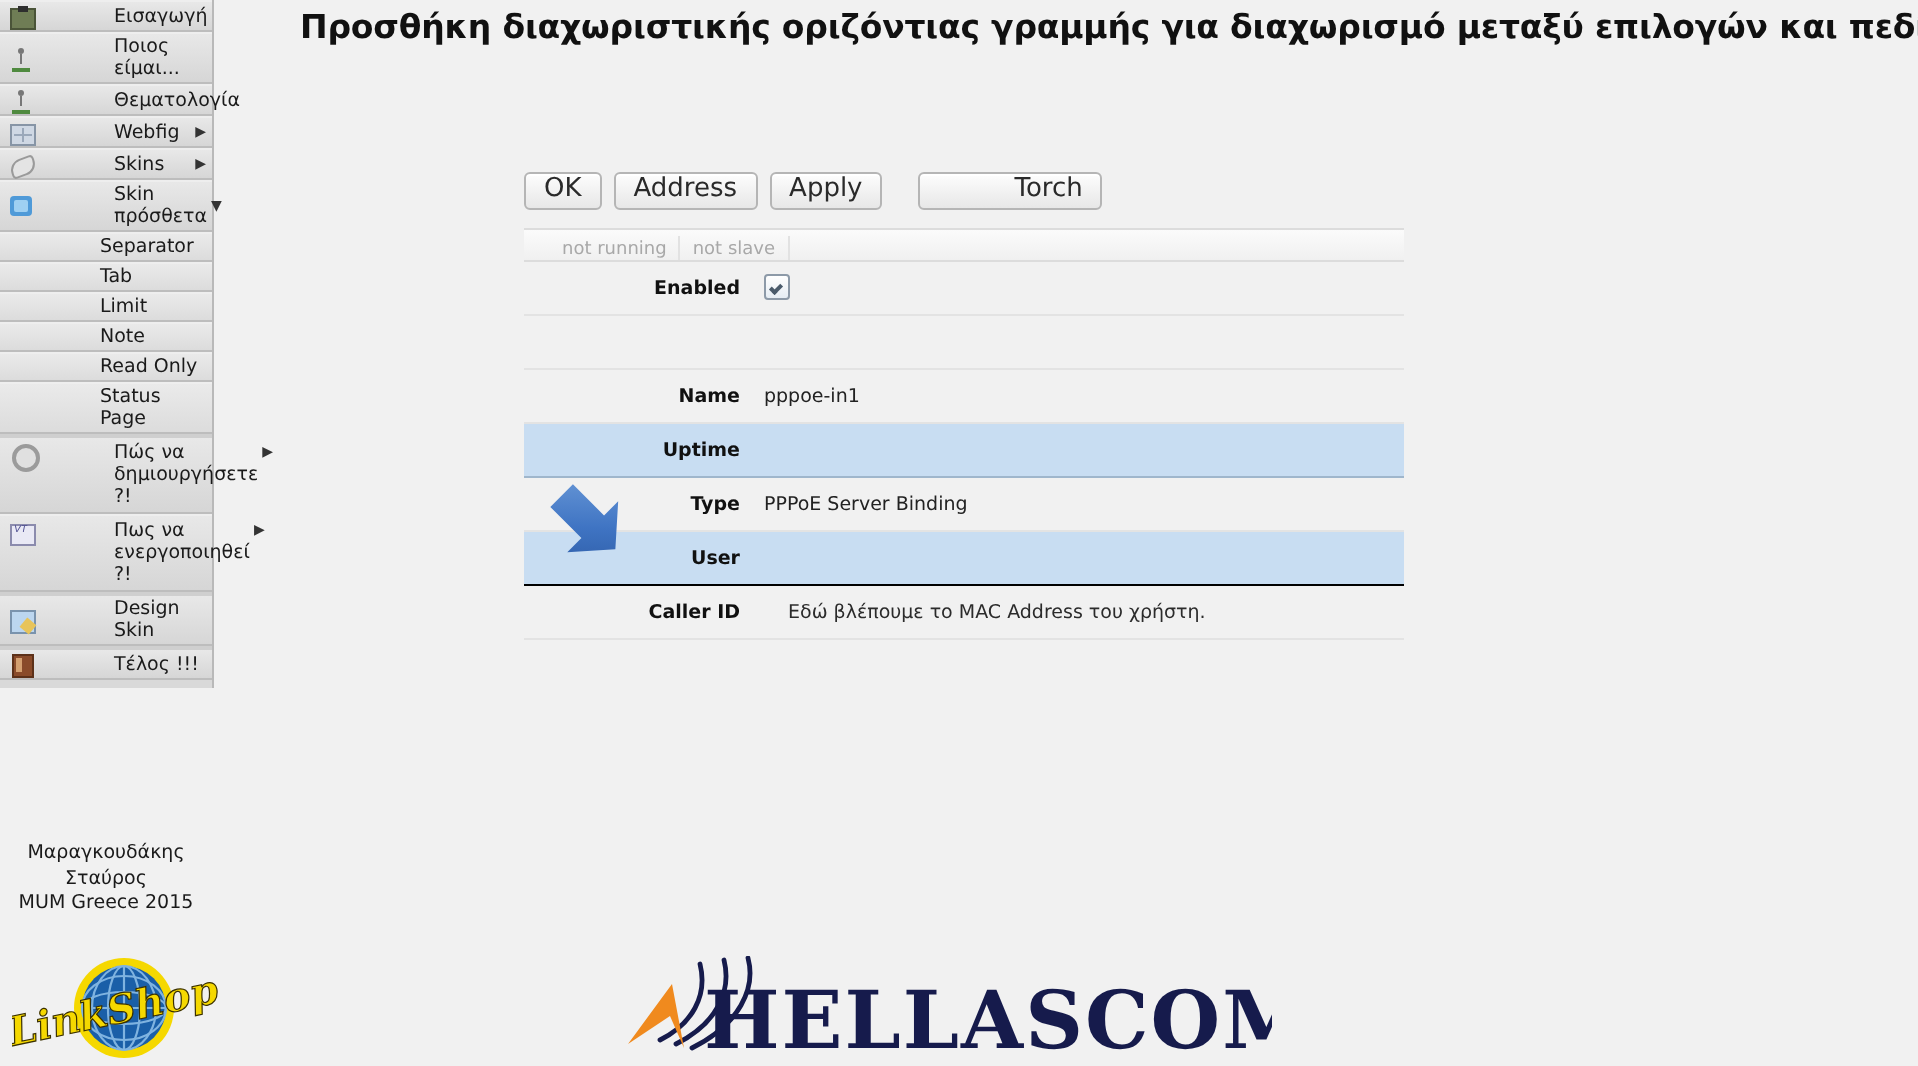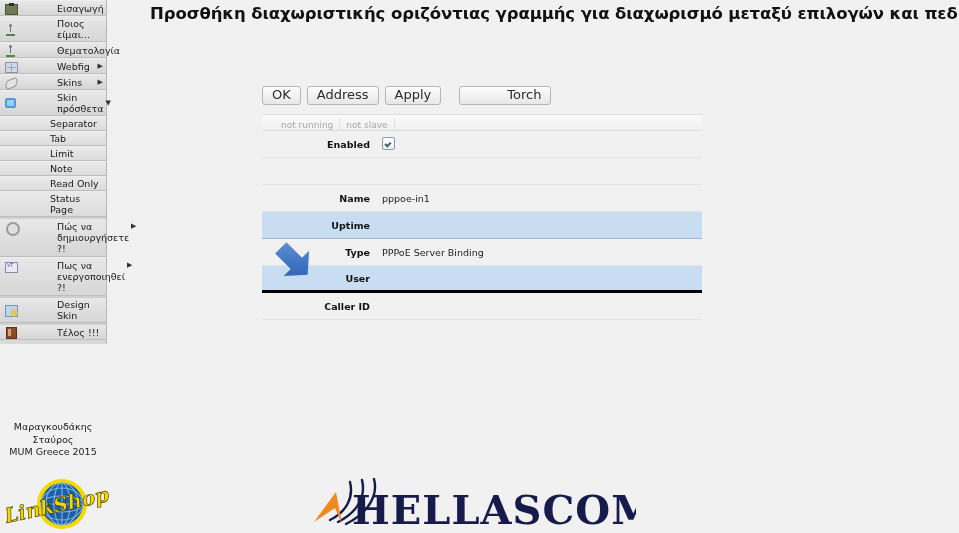--- a/index.html
+++ b/index.html
@@ -179,21 +179,21 @@
   .form-row {
     display: flex;
     align-items: center;
     min-height: 26px;
     border-bottom: 1px solid #e3e3e3;
     box-sizing: border-box;
   }
   .form-row.blank { min-height: 27px; }
   .form-row.tall { min-height: 27px; }
   .form-row.hl-first { background: #c8ddf2; border-bottom: 1px solid #9fb6cc; }
-  .form-row.hl-last { background: #c8ddf2; border-bottom: 3px solid #000000; }
+  .form-row.hl-last { background: #c8ddf2; border-bottom: 1px solid #000000; }
 
   .row-label {
     width: 120px;
     text-align: right;
     padding-right: 12px;
     font-size: 9.5px;
     font-weight: bold;
     color: #111;
     box-sizing: border-box;
     font-family: "DejaVu Sans", sans-serif;
@@ -414,20 +414,21 @@
       <div class="row-value">PPPoE Server Binding</div>
     </div>
 
     <div class="form-row tall hl-last">
       <div class="row-label">User</div>
       <div class="row-value"></div>
     </div>
 
     <div class="form-row tall">
       <div class="row-label">Caller ID</div>
+      <div class="row-value note">Εδώ βλέπουμε το MAC Address του χρήστη.</div>
     </div>
   </div>
 
   <div class="annot-arrow">
     <svg width="62" height="52" viewBox="0 0 62 52" xmlns="http://www.w3.org/2000/svg">
       <defs>
         <linearGradient id="arrGrad" x1="0" y1="0" x2="1" y2="1">
           <stop offset="0%" stop-color="#6b9ad8"></stop>
           <stop offset="55%" stop-color="#3f74c3"></stop>
           <stop offset="100%" stop-color="#2d5ba5"></stop>

